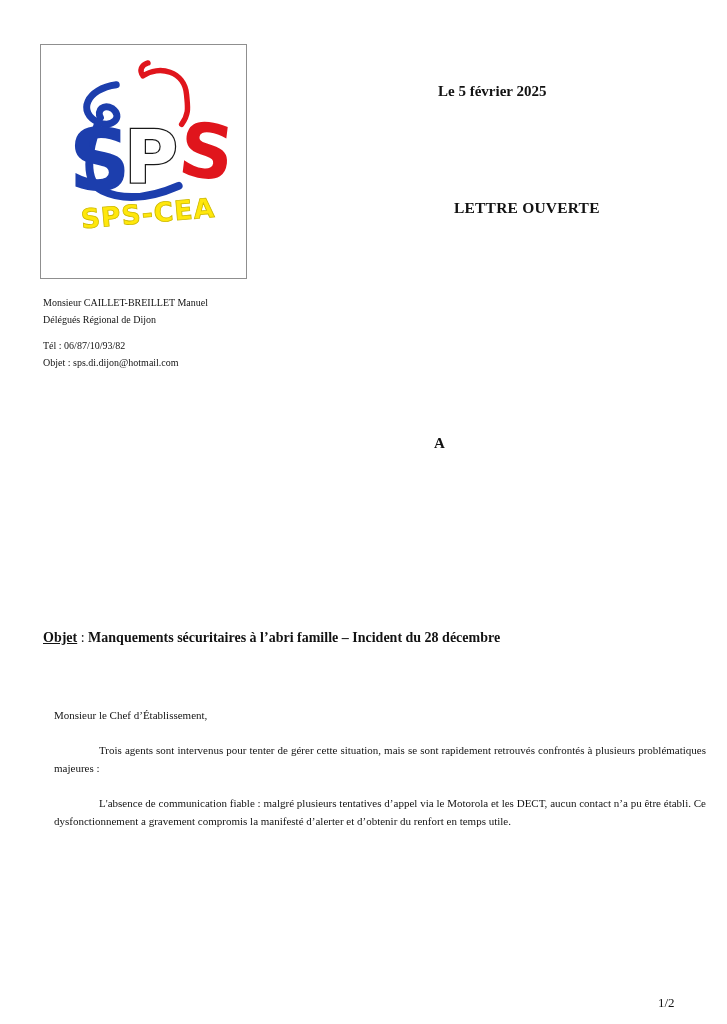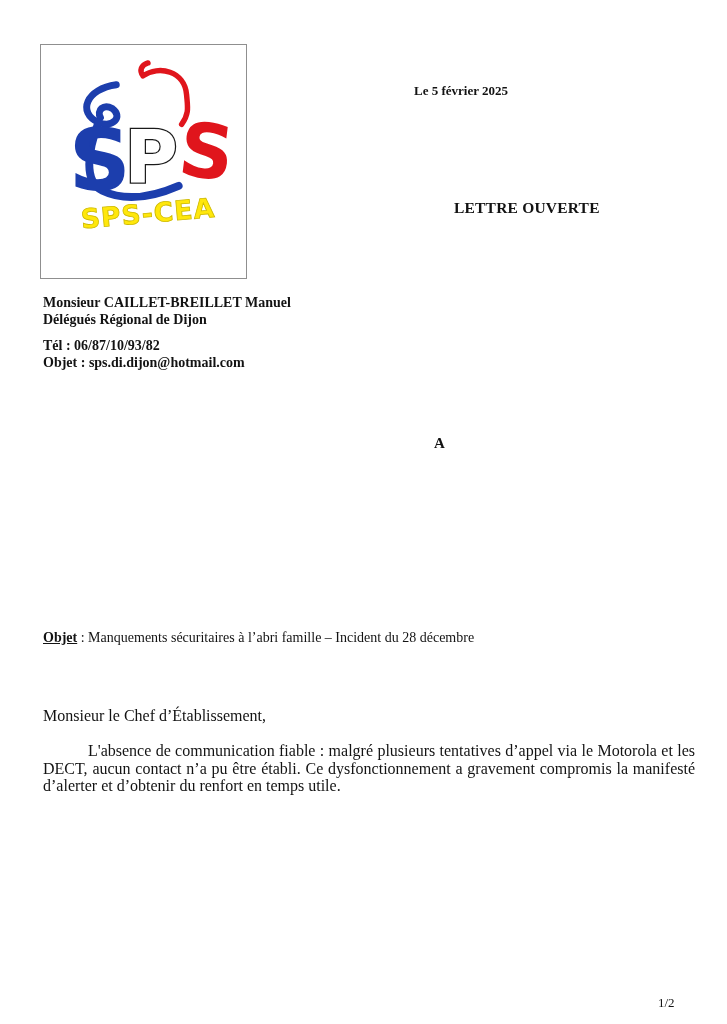--- a/index.html
+++ b/index.html
@@ -13,54 +13,54 @@
     overflow:hidden;
   }
   
   .logo-box{
     position:absolute;left:40px;top:44px;width:207px;height:235px;
     border:1.5px solid #8f8f8f;background:#fff;box-sizing:border-box;
   }
   .logo-box svg{width:100%;height:100%;display:block;}
   
   .date{
-    position:absolute;left:414px;top:83px;
-    font-weight:bold;font-size:13px;font-family:Liberation Serif, serif;
+    position:absolute;left:438px;top:83px;
+    font-weight:bold;font-size:15px;font-family:Liberation Serif, serif;
   }
   .doc-type{
     position:absolute;left:454px;top:199px;
     font-weight:bold;font-size:15.5px;letter-spacing:.2px;
   }
   
   .sender{
     position:absolute;left:43px;top:294px;
-    font-weight:bold;font-size:14px;line-height:17.4px;
+    font-weight:normal;font-size:10px;line-height:17.4px;
   }
   .sender .contact{margin-top:8px;}
   
   .to-mark{
     position:absolute;left:434px;top:435px;
     font-weight:bold;font-size:15px;
   }
   .recipient{
     position:absolute;left:434px;top:494px;
     font-weight:bold;font-size:14.5px;line-height:19.5px;
   }
   
   .subject{
     position:absolute;left:43px;top:630px;width:660px;
     font-size:14px;
   }
   .subject .obj{font-weight:bold;text-decoration:underline;}
   .subject .sep{white-space:pre;}
-  .subject .rest{font-weight:normal;}
+  .subject .rest{font-weight:bold;}
   
   .letter-body{
-    position:absolute;left:43px;top:707px;width:652px;
-    font-size:16px;line-height:17.6px;
+    position:absolute;left:54px;top:707px;width:652px;
+    font-size:11px;line-height:17.6px;
   }
   .letter-body p{margin:0 0 17.6px 0;}
   .letter-body p.para{text-align:justify;text-indent:45px;}
   
   .pagenum{
     position:absolute;left:658px;top:995px;
     font-size:13px;
   }
 </style>
 </head>
@@ -95,18 +95,19 @@
   </div>
 
   <div class="to-mark">A</div>
 
   <div class="subject">
     <span class="obj">Objet</span><span class="sep"> : </span><span class="rest">Manquements sécuritaires à l’abri famille – Incident du 28 décembre</span>
   </div>
 
   <div class="letter-body">
     <p class="salutation">Monsieur le Chef d’Établissement,</p>
+    <p class="para">Trois agents sont intervenus pour tenter de gérer cette situation, mais se sont rapidement retrouvés confrontés à plusieurs problématiques majeures :</p>
     <p class="para">L'absence de communication fiable : malgré plusieurs tentatives d’appel via le Motorola et les DECT, aucun contact n’a pu être établi. Ce dysfonctionnement a gravement compromis la manifesté d’alerter et d’obtenir du renfort en temps utile.</p>
   </div>
 
   <div class="pagenum">1/2</div>
 
 </div>
 
 </body></html>

